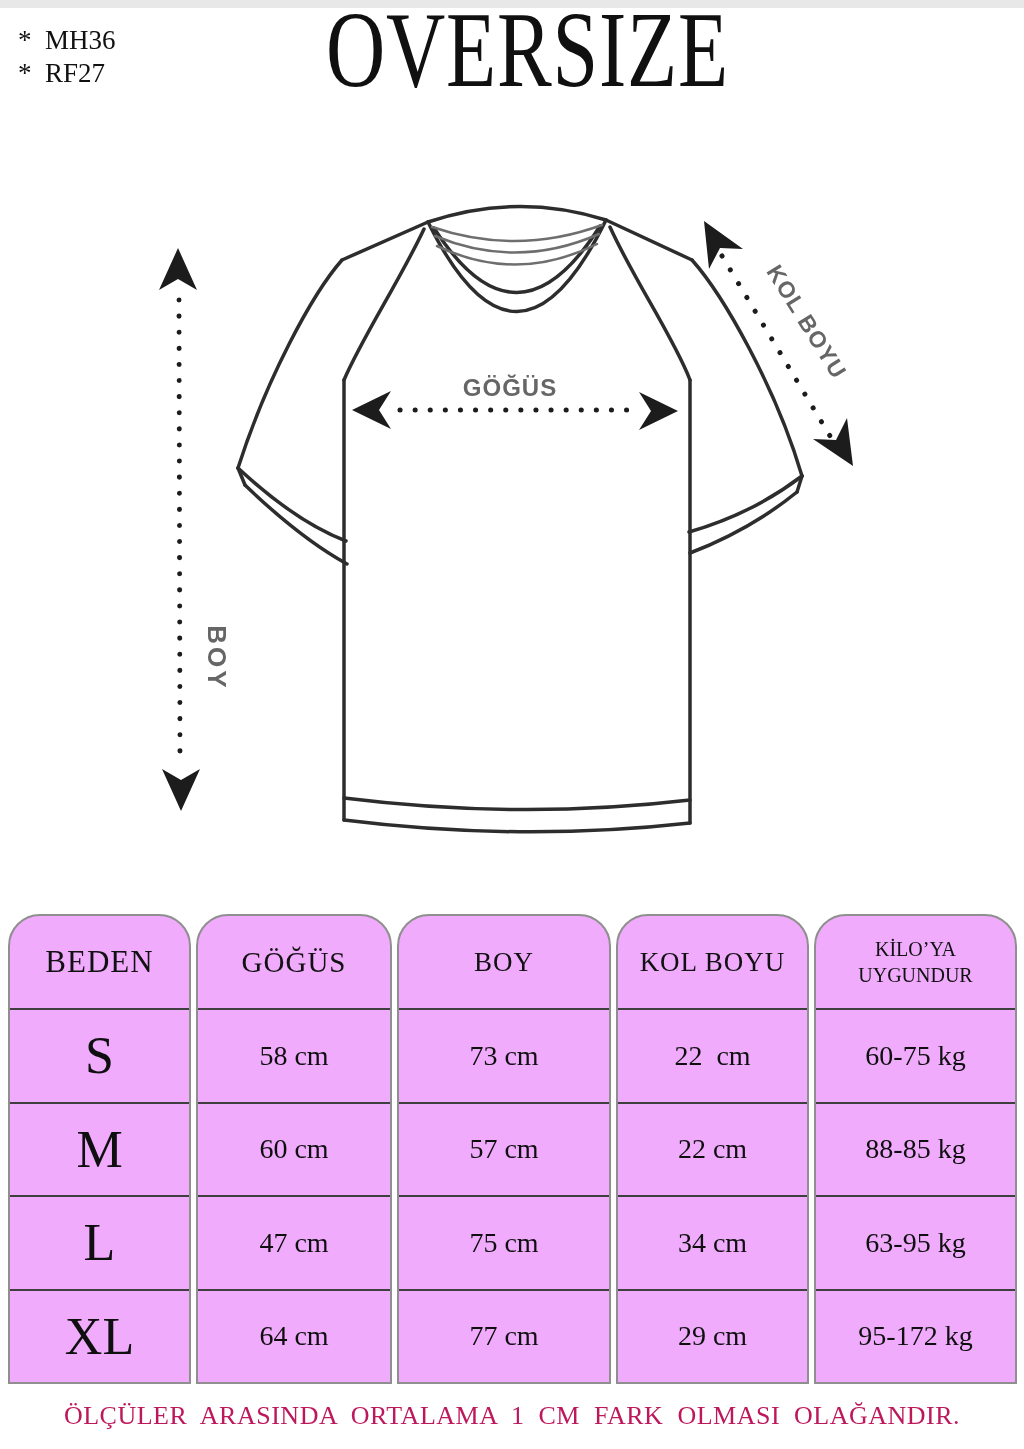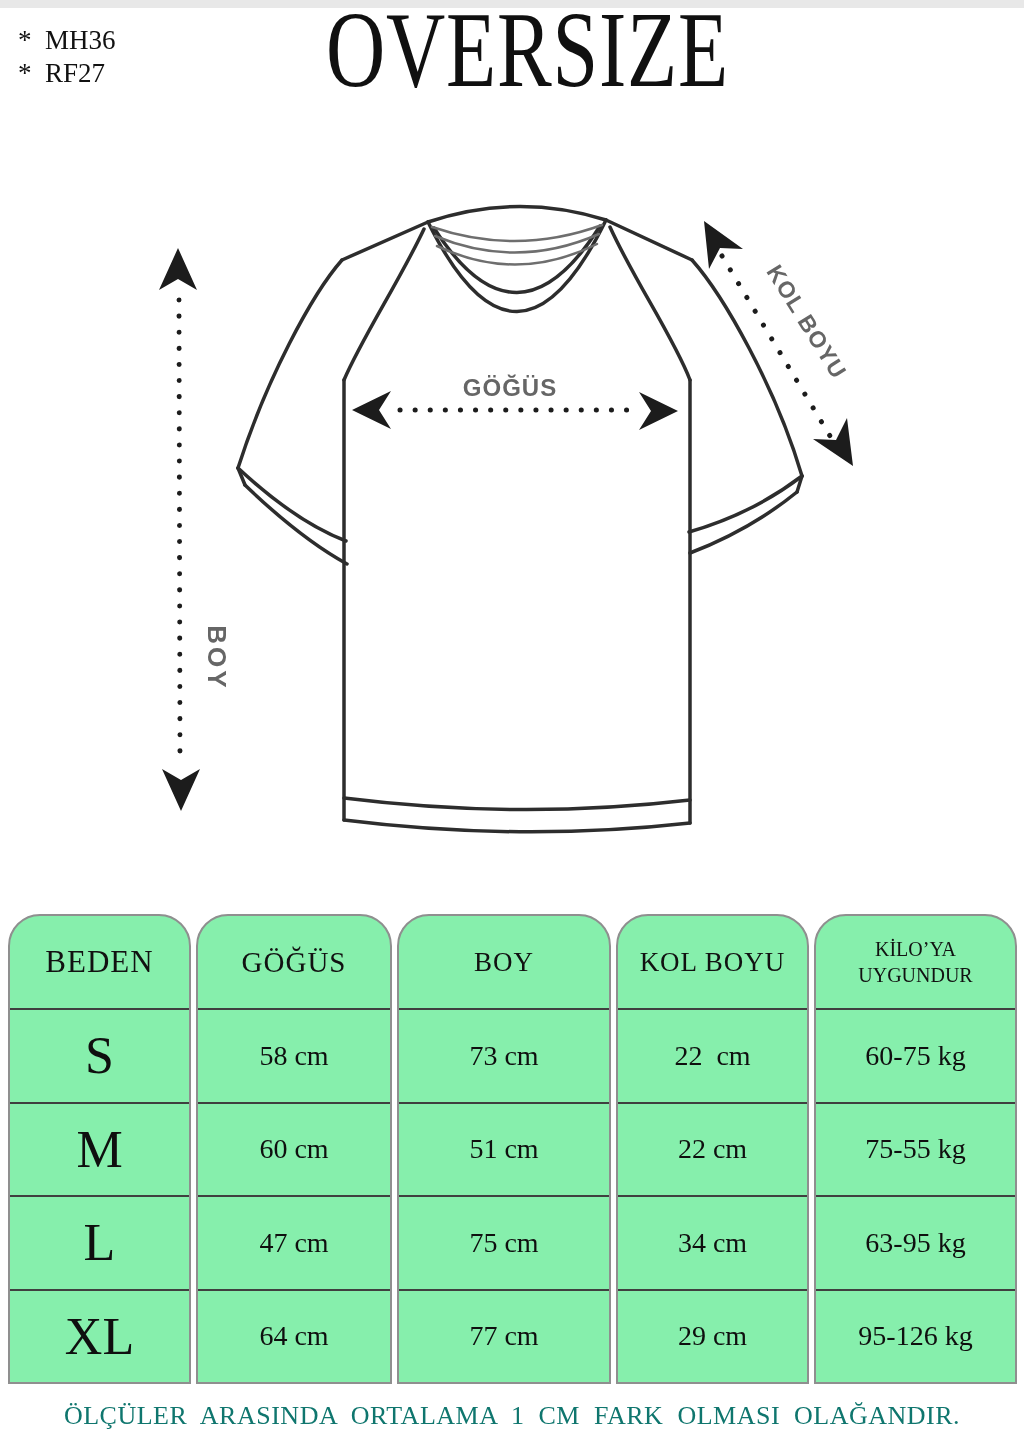--- a/index.html
+++ b/index.html
@@ -42,21 +42,21 @@
   }
   
   .size-table{
     position:absolute;left:8px;top:906px;
     width:1009px;height:470px;
     display:flex;gap:5px;
   }
   .col{
     border:2px solid #8f8f8f;
     border-radius:32px 32px 0 0;
-    background:#86efac;
+    background:#f0abfc;
     box-sizing:border-box;
     display:flex;flex-direction:column;
   }
   .col-0{width:183px;}
   .col-1{width:196px;}
   .col-2{width:214px;}
   .col-3{width:193px;}
   .col-4{width:203px;}
   .hcell{
     height:92px;flex:0 0 92px;
@@ -81,21 +81,21 @@
   }
   .cell:last-child{border-bottom:none;border-radius:11px;}
   .cell.size{font-size:52px;}
   
   .footnote{
     position:absolute;left:0;top:1393px;width:1024px;
     text-align:center;
     font-size:26px;
     letter-spacing:0.5px;
     word-spacing:7px;
-    color:#0f766e;
+    color:#be185d;
   }
 </style>
 </head>
 <body>
 
 <div class="page">
 
   <div class="codes"><span>*  MH36</span>
 <span>*  RF27</span></div>
 
@@ -172,40 +172,40 @@
       <div class="hcell h1">GÖĞÜS</div>
       <div class="cell">58 cm</div>
       <div class="cell">60 cm</div>
       <div class="cell">47 cm</div>
       <div class="cell">64 cm</div>
     </div>
 
     <div class="col col-2">
       <div class="hcell h2">BOY</div>
       <div class="cell">73 cm</div>
-      <div class="cell">51 cm</div>
+      <div class="cell">57 cm</div>
       <div class="cell">75 cm</div>
       <div class="cell">77 cm</div>
     </div>
 
     <div class="col col-3">
       <div class="hcell h3">KOL BOYU</div>
       <div class="cell">22  cm</div>
       <div class="cell">22 cm</div>
       <div class="cell">34 cm</div>
       <div class="cell">29 cm</div>
     </div>
 
     <div class="col col-4">
       <div class="hcell h4">
         <div class="wrapbox">KİLO’YA UYGUNDUR</div>
       </div>
       <div class="cell">60-75 kg</div>
-      <div class="cell">75-55 kg</div>
+      <div class="cell">88-85 kg</div>
       <div class="cell">63-95 kg</div>
-      <div class="cell">95-126 kg</div>
+      <div class="cell">95-172 kg</div>
     </div>
 
   </div>
 
   <div class="footnote">ÖLÇÜLER ARASINDA ORTALAMA 1 CM FARK OLMASI OLAĞANDIR.</div>
 
 </div>
 
 </body></html>

